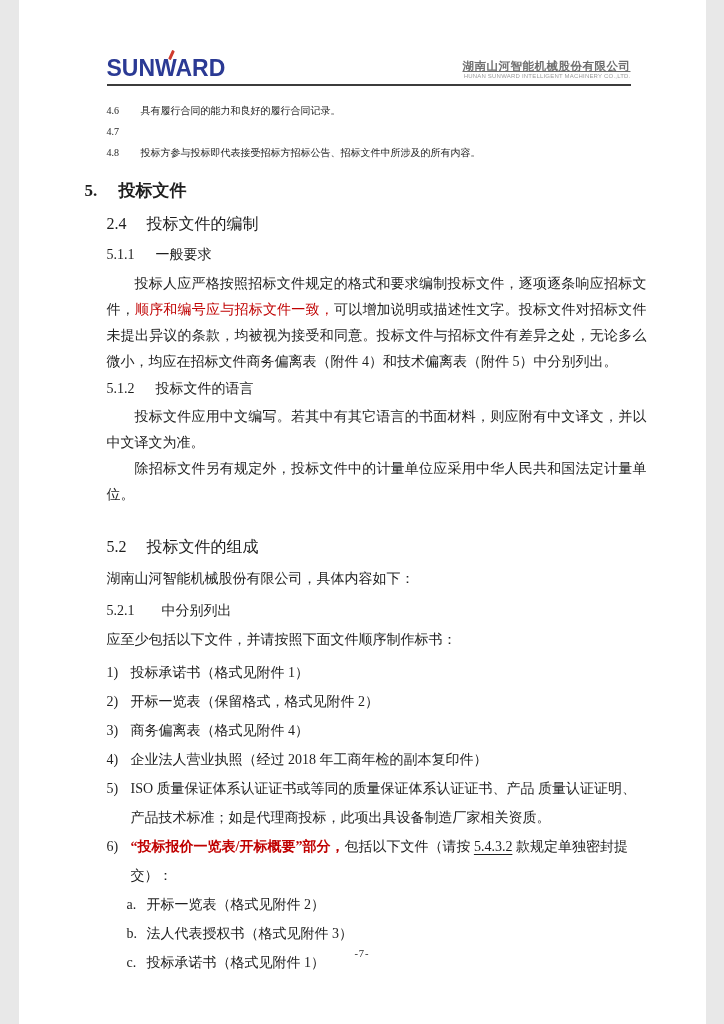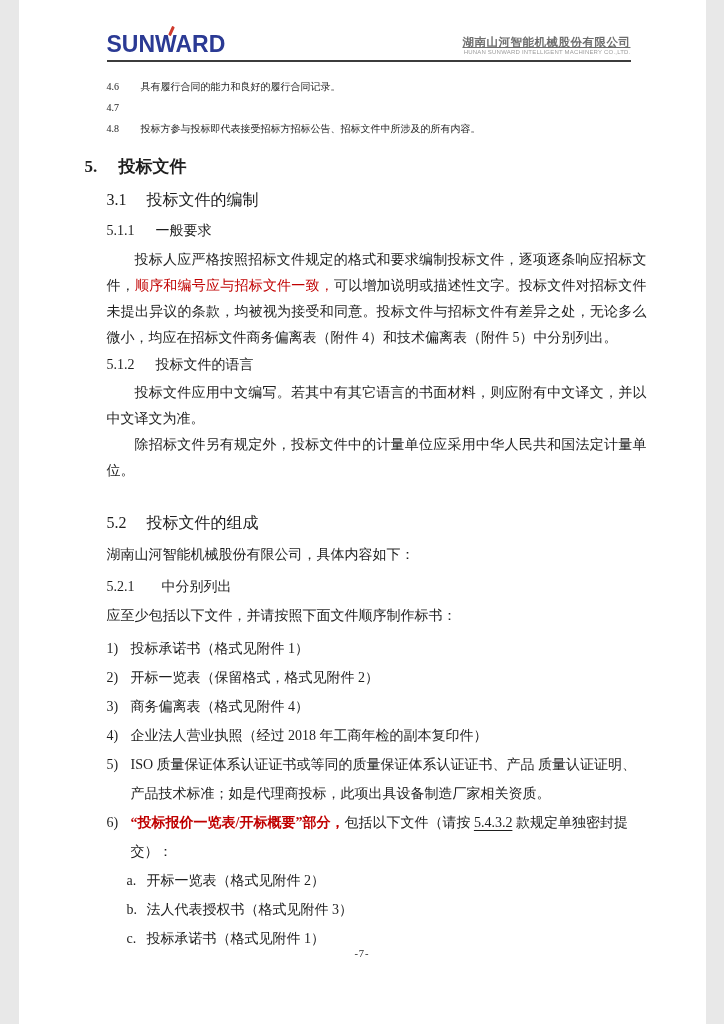--- a/index.html
+++ b/index.html
@@ -1,21 +1,21 @@
 <!DOCTYPE html>
 <html><head>
 <meta charset="utf-8">
 <style>
   * { margin:0; padding:0; box-sizing:border-box; }
   html,body { background:#e8e8e8; }
   .page {
     width:687px; height:1024px; margin:0 auto; background:#ffffff;
     font-family:"Liberation Serif","DejaVu Serif",serif;
     color:#1e1e1e; position:relative;
-    padding:24px 59px 0 88px;
+    padding:48px 59px 0 88px;
   }
   
   .header-row { width:524px; display:flex; justify-content:space-between; align-items:flex-end; height:32px; }
   .logo { position:relative; line-height:1; }
   .logo-text {
     font-family:"Liberation Sans",sans-serif; font-weight:bold; font-style:normal;
     font-size:23px; letter-spacing:0px; color:#2b3a94;
   }
   .logo-accent {
     position:absolute; left:63px; top:-7px; width:3px; height:10px;
@@ -90,21 +90,21 @@
       <span class="clause-num">4.8</span>
       <span>投标方参与投标即代表接受招标方招标公告、招标文件中所涉及的所有内容。</span>
     </p>
   </div>
 
   <div class="h-main">
     <span class="h-num">5.</span><span>投标文件</span>
   </div>
 
   <div class="h-sub">
-    <span class="h-num">3.1</span><span>投标文件的编制</span>
+    <span class="h-num">2.4</span><span>投标文件的编制</span>
   </div>
 
   <div class="h-sub3">
     <span class="h-num">5.1.1</span><span>一般要求</span>
   </div>
   <p class="para"><span>投标人应严格按照招标文件规定的格式和要求编制投标文件，逐项逐条响应招标文件，</span><span class="red">顺序和编号应与招标文件一致，</span><span>可以增加说明或描述性文字。投标文件对招标文件未提出异议的条款，均被视为接受和同意。投标文件与招标文件有差异之处，无论多么微小，均应在招标文件商务偏离表（附件 4）和技术偏离表（附件 5）中分别列出。</span></p>
 
   <div class="h-sub3" style="margin-top:4px;">
     <span class="h-num">5.1.2</span><span>投标文件的语言</span>
   </div>

